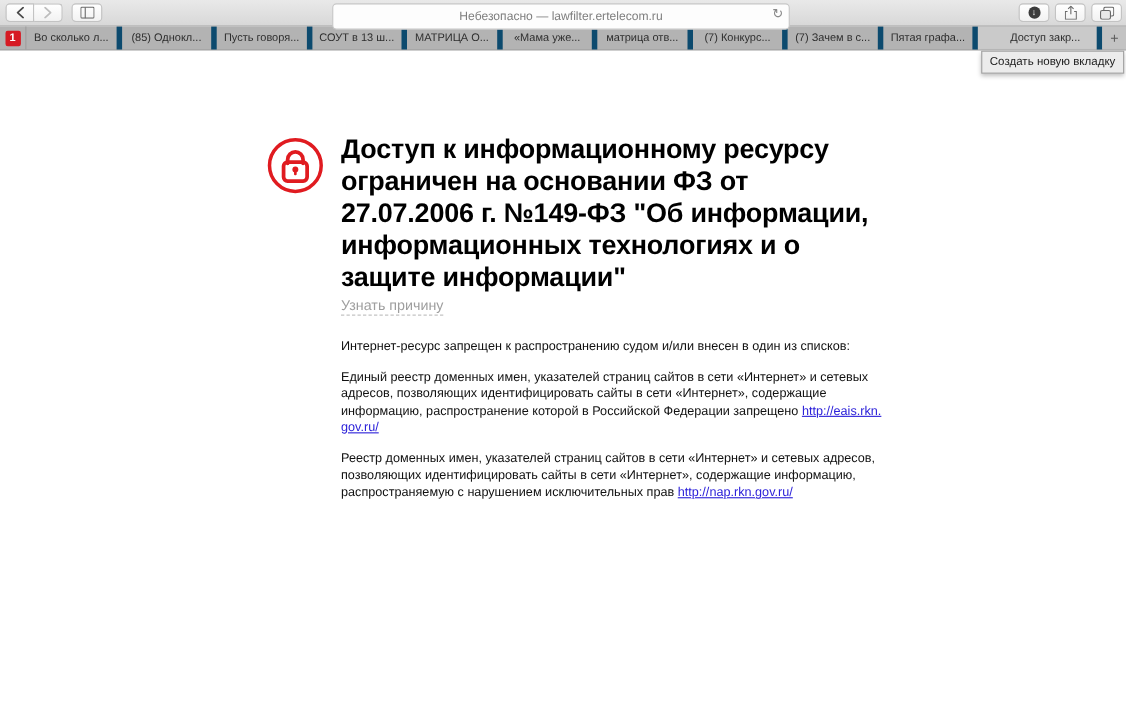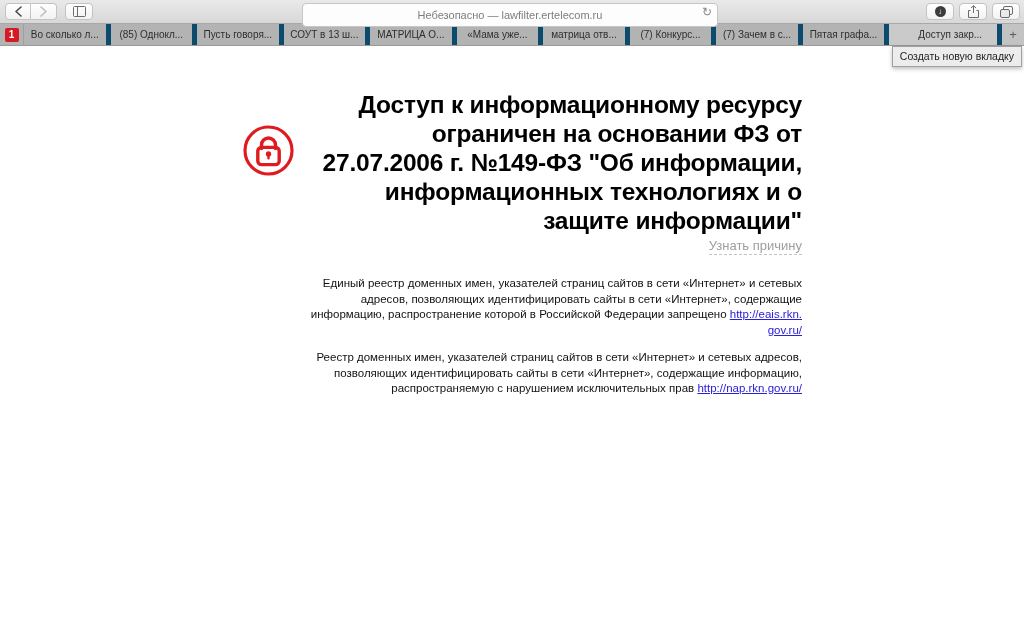--- a/index.html
+++ b/index.html
@@ -100,21 +100,21 @@
     border: 1px solid #9f9f9f;
     box-shadow: 0 2px 4px rgba(0,0,0,0.25);
     font-size: 10.5px; color: #1e1e1e;
     padding: 3px 7px 4px;
     z-index: 5;
   }
 
   
   .page { position: relative; height: 594px; background: #ffffff; }
   .lock-badge { position: absolute; left: 242px; top: 78px; }
-  .main { margin-left: 310px; padding-top: 44px; width: 492px; text-align: right; }
+  .main { margin-left: 310px; padding-top: 76px; width: 492px; }
   .main h1 {
     margin: 0;
     font-size: 24.5px; line-height: 29px;
     font-weight: bold; color: #000000;
     letter-spacing: -0.2px;
   }
   .reason {
     display: inline-block;
     margin-top: 3px;
     font-size: 13px; color: #9e9e9e;
@@ -211,17 +211,18 @@
       <rect x="25.3" y="30.8" width="2.4" height="4.6" rx="1" fill="#e01b20"></rect>
     </svg>
   </div>
 
   <div class="main">
     <h1>Доступ к информационному ресурсу ограничен на основании ФЗ от 27.07.2006 г. №149-ФЗ "Об информации, информационных технологиях и о защите информации"</h1>
 
     <a class="reason">Узнать причину</a>
 
     <div class="bodytext">
+      <p>Интернет-ресурс запрещен к распространению судом и/или внесен в один из списков:</p>
       <p><span>Единый реестр доменных имен, указателей страниц сайтов в сети «Интернет» и сетевых адресов, позволяющих идентифицировать сайты в сети «Интернет», содержащие информацию, распространение которой в Российской Федерации запрещено </span><a>http://eais.rkn.gov.ru/</a></p>
       <p><span>Реестр доменных имен, указателей страниц сайтов в сети «Интернет» и сетевых адресов, позволяющих идентифицировать сайты в сети «Интернет», содержащие информацию, распространяемую с нарушением исключительных прав </span><a>http://nap.rkn.gov.ru/</a></p>
     </div>
   </div>
 </div>
 
 </body></html>

